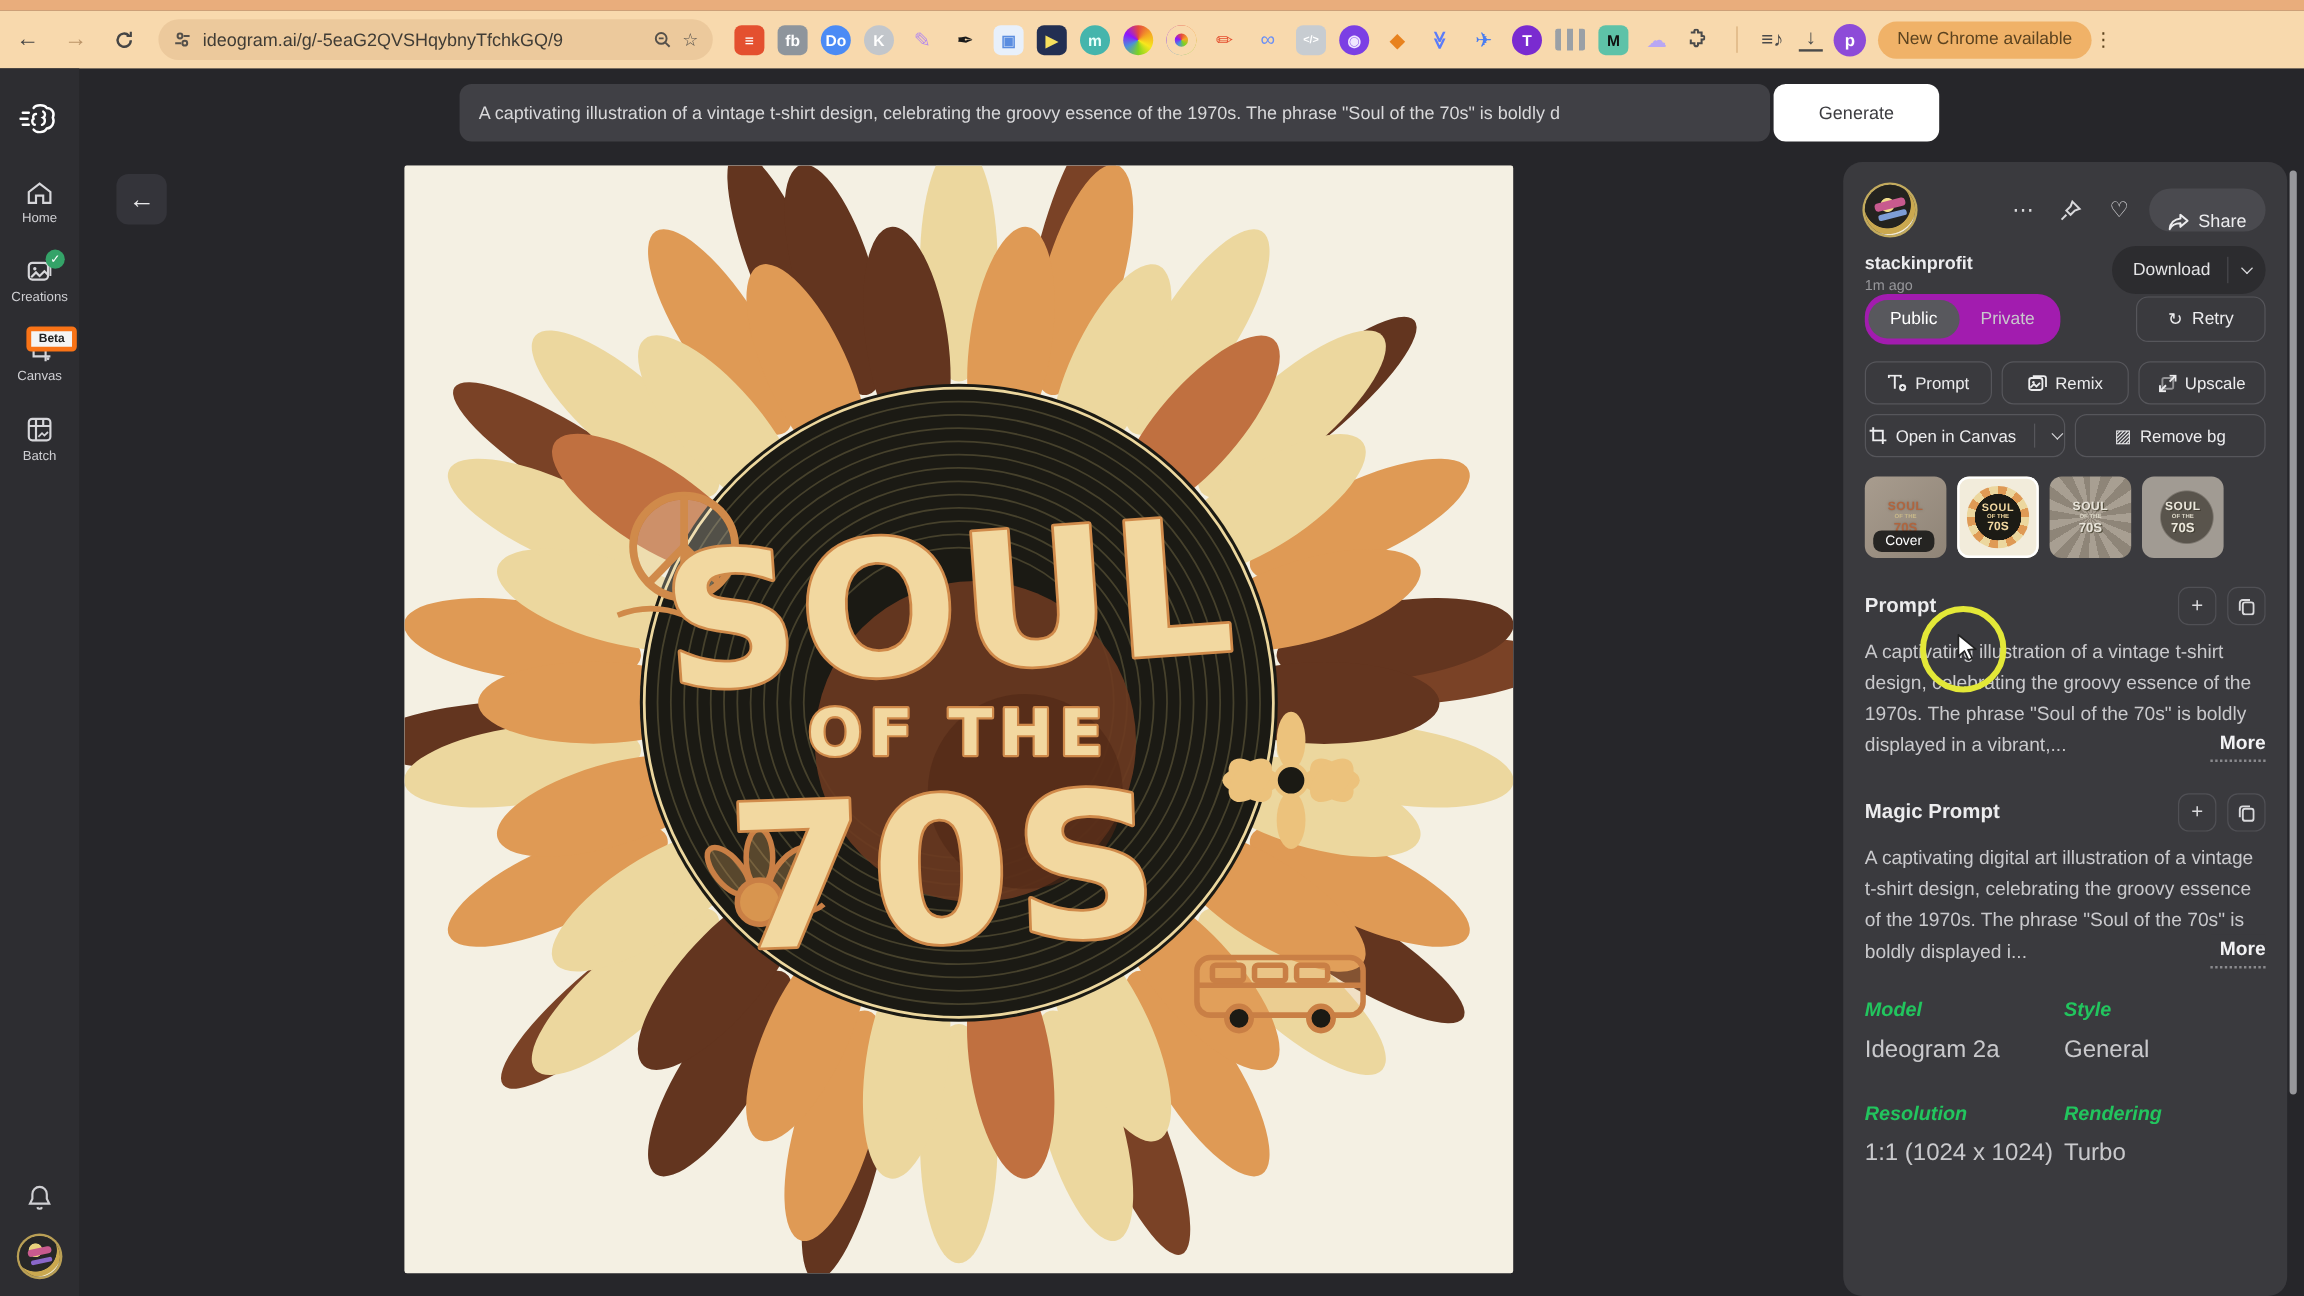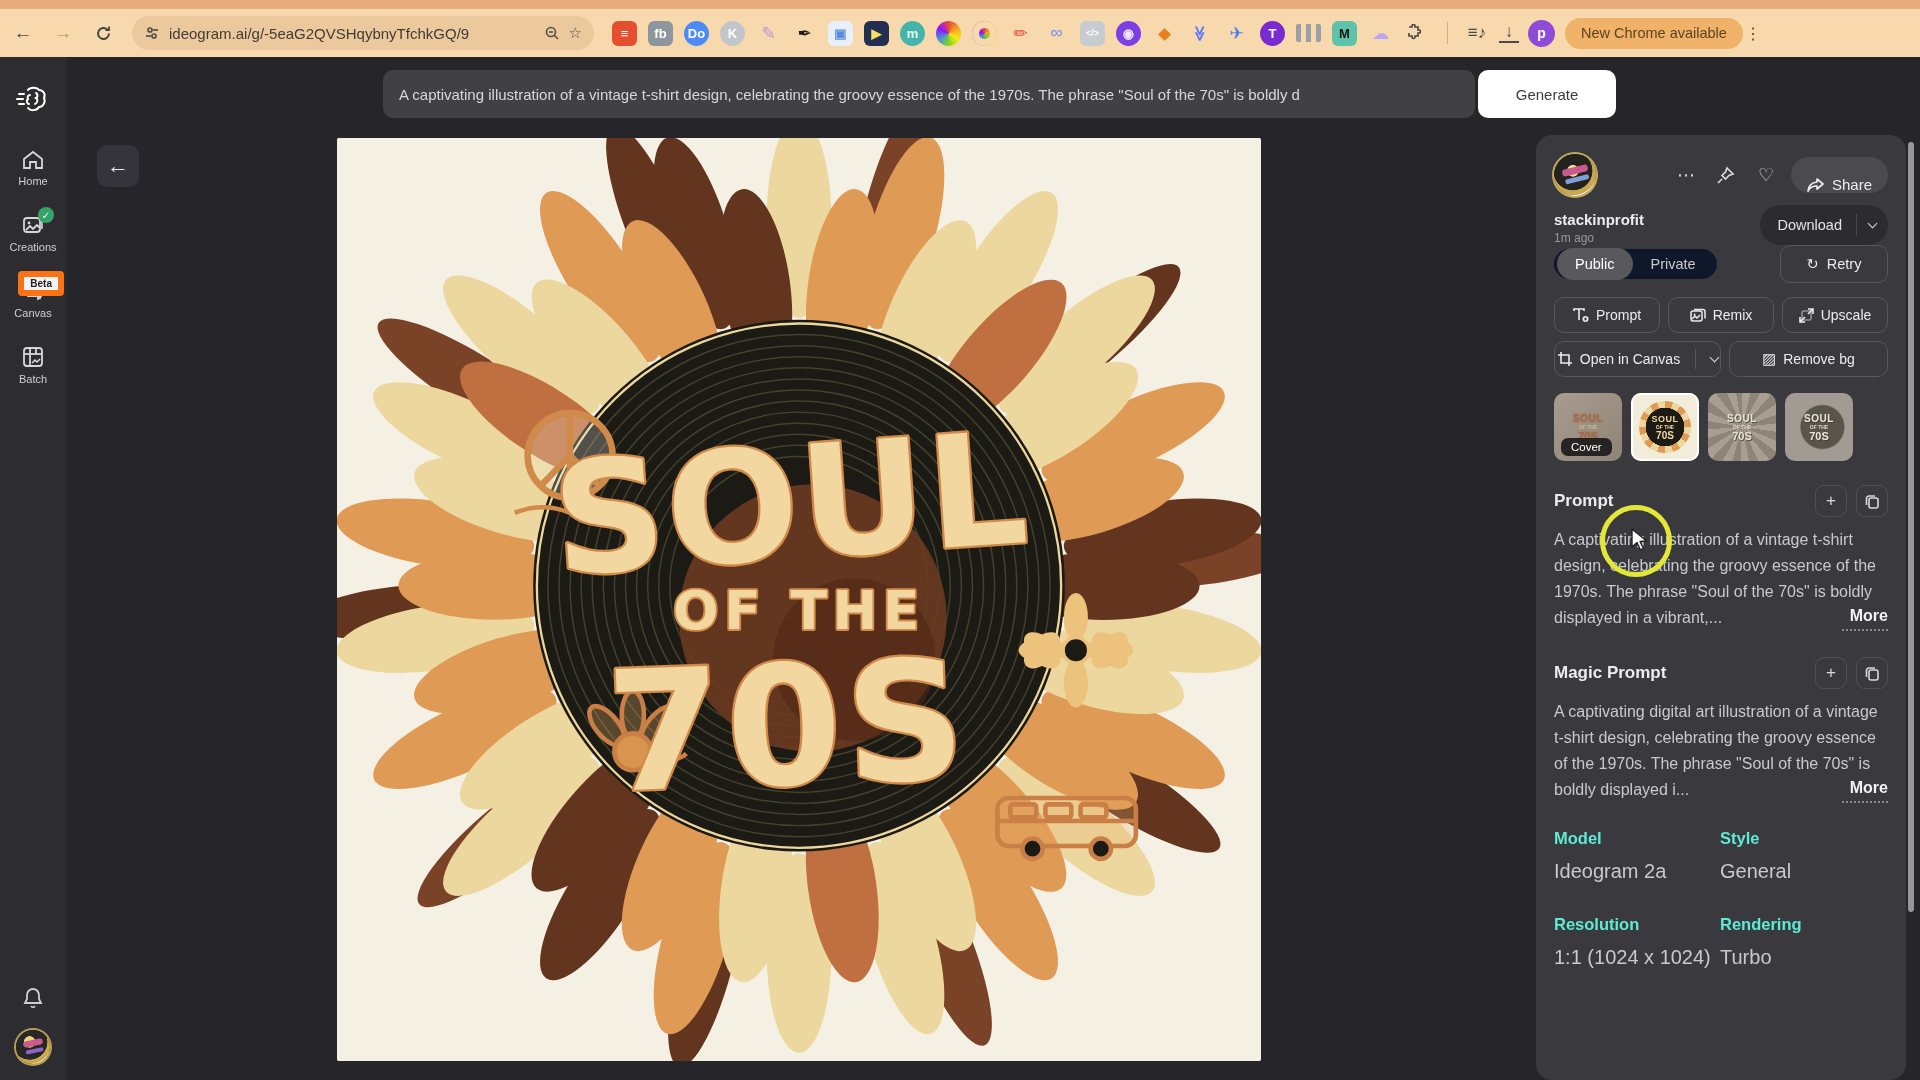--- a/index.html
+++ b/index.html
@@ -39,21 +39,21 @@
   
   .sidebar { position:absolute; left:0; top:57px; width:66px; height:1023px; background:#2d2d31;
              display:flex; flex-direction:column; align-items:center; }
   .logo { margin-top:28px; margin-bottom:30px; cursor:pointer; }
   .nav-item { display:flex; flex-direction:column; align-items:center; gap:4px; margin-bottom:26px;
               color:#cfcfd3; font-size:11px; cursor:pointer; position:relative; width:66px; }
   .nav-item svg { stroke:#d6d6da; }
   .badge-check { position:absolute; right:12px; top:-6px; width:16px; height:16px; border-radius:50%;
                  background:#34a368; color:#fff; font-size:10px; display:flex; align-items:center; justify-content:center; }
   .badge-beta { position:absolute; right:2px; top:-8px; background:#f4f4f4; color:#222; font-size:10px; font-weight:bold;
-                padding:1px 6px; border-radius:4px; border:6px solid #f97316; }
+                padding:1px 6px; border-radius:4px; border:4px solid #f97316; }
   .side-bottom { margin-top:auto; display:flex; flex-direction:column; align-items:center; gap:18px; margin-bottom:16px; }
   .side-avatar { width:34px; height:34px; border-radius:50%;
                  background:radial-gradient(circle at 40% 35%, #e9d27d 0 18%, #272727 20% 58%, #caa84f 60% 72%, #f1e6bd 74% 84%, #caa84f 86%);
                  box-shadow:0 0 0 2px #b99f55; cursor:pointer; position:relative; overflow:hidden; }
   .side-avatar::after { content:""; position:absolute; left:7px; top:10px; width:20px; height:6px; background:#c85a8e; transform:rotate(-12deg); border-radius:3px; box-shadow:0 8px 0 -1px #8a67c8; }
 
   
   .promptwrap { position:absolute; left:383px; top:70px; width:1233px; height:48px; display:flex; gap:3px; }
   .promptpill { flex:1; background:#404045; border-radius:10px; display:flex; align-items:center;
                 padding:0 16px; color:#d8d8da; font-size:15px; white-space:nowrap; overflow:hidden; cursor:text; }
@@ -82,21 +82,21 @@
   .sharebtn { height:36px; background:#4a4a4f; border-radius:18px; display:flex; align-items:flex-end; gap:8px;
               padding:0 16px; font-size:15px; color:#ececee; cursor:pointer; }
   .p-userrow { display:flex; align-items:flex-end; }
   .uname { font-size:15px; font-weight:bold; }
   .utime { font-size:12px; color:#97979b; margin-top:3px; }
   .dlbtn { margin-left:auto; height:40px; background:#2c2c2f; border-radius:20px; display:flex; align-items:center; cursor:pointer; }
   .dlbtn .lbl { padding:0 14px 0 18px; font-size:14.5px; color:#e4e4e6; }
   .dlbtn .div { width:1px; height:22px; background:#4a4a4e; }
   .dlbtn .car { padding:0 12px; display:flex; }
   .p-segrow { display:flex; align-items:center; margin-bottom:14px; }
-  .segment { height:30px; background:#0f172a; border-radius:19px; display:flex; align-items:center; padding:3px; }
+  .segment { height:42px; background:#a21caf; border-radius:19px; display:flex; align-items:center; padding:3px; }
   .seg-opt { height:32px; border-radius:16px; display:flex; align-items:center; padding:0 18px; font-size:14.5px; color:#c9c9cc; cursor:pointer; }
   .seg-opt.active { background:#58585d; color:#ffffff; }
   .retrybtn { margin-left:auto; width:108px; height:38px; border:1px solid #56565b; border-radius:10px;
               display:flex; align-items:center; justify-content:center; gap:8px; font-size:14.5px; cursor:pointer; }
   .btnrow { display:flex; gap:8px; margin-bottom:8px; }
   .obtn { flex:1; height:36px; border:1px solid #56565b; border-radius:10px; display:flex; align-items:center;
           justify-content:center; gap:7px; font-size:14px; color:#ececee; cursor:pointer; white-space:nowrap; }
   .obtn .chev, .dlbtn .chev { width:7px; height:7px; border-right:1.6px solid #d9d9dc; border-bottom:1.6px solid #d9d9dc;
           transform:rotate(45deg); margin-top:-3px; }
   .obtn .innerdiv { width:1px; height:20px; background:#56565b; margin:0 8px; }
@@ -124,21 +124,21 @@
   .sec-head { display:flex; align-items:center; margin-bottom:10px; position:relative; height:32px; }
   .sec-title { font-size:17px; font-weight:bold; }
   .sec-btns { margin-left:auto; display:flex; gap:9px; }
   .sqbtn { width:32px; height:32px; border:1px solid #505055; border-radius:9px; display:flex; align-items:center;
            justify-content:center; color:#d9d9dc; font-size:17px; cursor:pointer; }
   .sec-text { font-size:16px; line-height:26px; color:#c9c9cc; position:relative; margin-bottom:26px; }
   .morelink { position:absolute; right:0; bottom:0; background:#3a3a3e; padding-left:8px; color:#f2f2f4;
               font-weight:bold; border-bottom:2px dotted #8a8a8e; cursor:pointer; }
   .details { display:grid; grid-template-columns:166px 1fr; row-gap:10px; margin-top:14px; }
   .dcell { margin-bottom:22px; }
-  .dlabel { font-size:16.5px; font-weight:bold; color:#5eead4; margin-bottom:12px; }
+  .dlabel { font-size:16.5px; font-weight:bold; color:#22c55e; margin-bottom:12px;font-style:italic; }
   .dvalue { font-size:20px; color:#c9c9cc;margin-top:12px; }
 
   .scrollthumb { position:absolute; left:1908px; top:142px; width:6px; height:770px; background:#97979b; border-radius:3px; }
 
   
   .clickring { position:absolute; left:1600px; top:505px; width:72px; height:72px; border:5px solid #e3e838;
                border-radius:50%; pointer-events:none; }
   .cursor { position:absolute; left:1630px; top:528px; pointer-events:none; }
 </style>
 </head>

